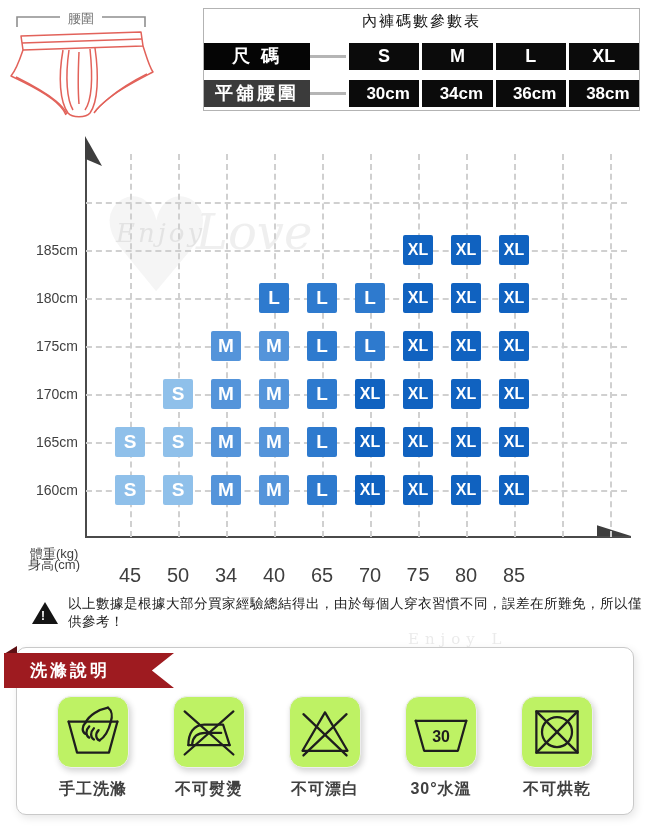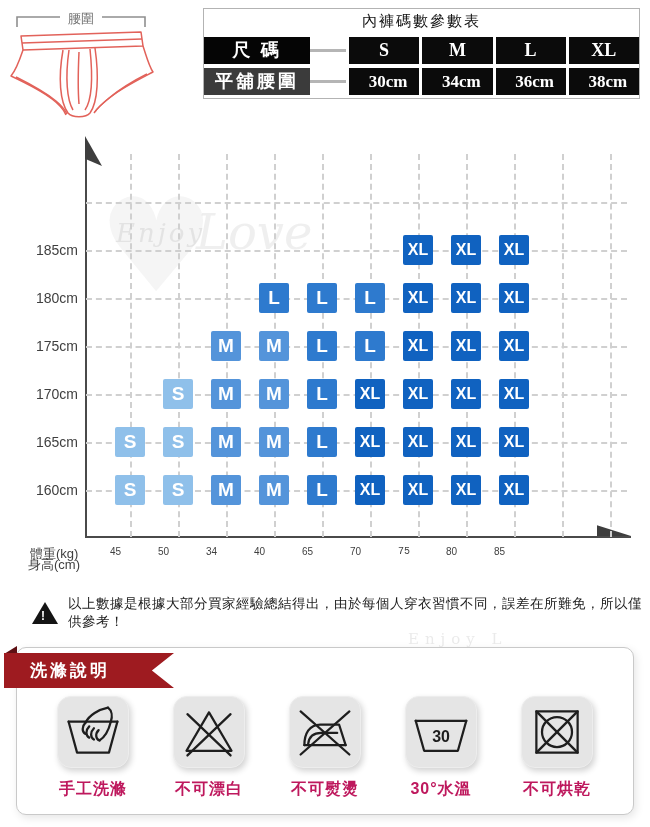--- a/index.html
+++ b/index.html
@@ -3,25 +3,25 @@
 <meta charset="utf-8">
 <style>
   * { box-sizing: border-box; margin: 0; padding: 0; }
   html,body { background:#fff; }
   body {
     width: 650px; height: 827px; position: relative;
     font-family: "Liberation Sans", sans-serif; color:#222; overflow: hidden;
   }
 
   
-  #header { position: relative; height: 130px; font-family: Liberation Serif, serif; }
+  #header { position: relative; height: 130px; }
   .briefs-wrap { position:absolute; left:6px; top:6px; width:150px; height:122px; }
   .size-table { position:absolute; left:203px; top:8px; width:437px; border:1px solid #b3b3b3; background:#fff; padding-bottom:3px; }
   .st-title { height:24px; line-height:24px; text-align:center; font-size:15px; letter-spacing:2px; color:#111; }
-  .st-row { display:flex; align-items:stretch; height:27px; margin-top:4px; }
+  .st-row { display:flex; align-items:stretch; height:27px; margin-top:10px; }
   .st-label { width:106px; color:#fff; text-align:center; font-size:18px; letter-spacing:3px; line-height:27px; font-weight:600; }
   .st-label.black { background:#050505; }
   .st-label.gray  { background:#3b3b3b; }
   .st-conn { width:36px; display:flex; align-items:center; }
   .st-conn i { display:block; width:100%; height:3px; background:#b5b5b5; }
   .st-cells { flex:1; display:flex; }
   .tcell { flex:1; margin-left:3px; background:#0b0b0b; color:#fff; text-align:center;
            line-height:27px; font-size:18px; font-weight:600; }
   .st-row.waists .tcell { font-size:17px; font-weight:700;padding-left:8px; }
 
@@ -29,21 +29,21 @@
   #chart { position:relative; height:445px; }
   .axis-v { position:absolute; left:85px; top:14px; width:2px; height:394px; background:#4a4a4a; }
   .axis-h { position:absolute; left:85px; top:406px; height:2px; width:546px; background:#4a4a4a; }
   .arrow-up { position:absolute; left:85px; top:6px; width:17px; height:30px; background:#3e3e3e;
               clip-path: polygon(0 0, 100% 100%, 0 76%); }
   .arrow-right { position:absolute; left:597px; top:393px; width:34px; height:13px; background:#3e3e3e;
                  clip-path: polygon(0 18%, 100% 100%, 0 100%); }
   .vgrid { position:absolute; top:24px; height:383px; width:0; border-left:2px dashed #d0d0d0; }
   .hgrid { position:absolute; left:86px; width:541px; height:0; border-top:2px dashed #d0d0d0; }
   .ytick { position:absolute; left:14px; width:64px; text-align:right; font-size:14px; color:#3f3f3f; height:20px; line-height:20px; }
-  .xtick { position:absolute; width:40px; top:416px; font-size:10px; color:#3f3f3f; }
+  .xtick { position:absolute; width:40px; text-align:center; top:434px; font-size:20px; color:#3f3f3f; }
   .axis-cap { position:absolute; font-size:13px; color:#3f3f3f; }
   #ycap { left:0; top:398px; width:80px; text-align:right;margin-top:28px; }
   #xcap { left:30px; top:415px; }
   .size-marker { position:absolute; width:30px; height:30px; border-radius:2px; color:#fff;
                  text-align:center; line-height:30px; font-weight:600; font-size:19px; }
   .size-marker.sz-XL { font-size:16px; }
   
   .wm { position:absolute; pointer-events:none; }
   .wm-heart { left:98px; top:40px; font-size:130px; color:rgba(120,120,120,0.07); font-family:"DejaVu Serif", serif; }
   .wm-enjoy { left:116px; top:88px; font-size:26px; font-style:italic; color:rgba(120,120,120,0.14); font-family:"DejaVu Serif", serif; letter-spacing:3px; }
@@ -62,23 +62,23 @@
   #wash-card { position:relative; margin:22px auto 0; width:618px; height:168px;
                border:1px solid #c9c9c9; border-radius:10px; background:#fff;
                box-shadow: 2px 3px 8px rgba(0,0,0,0.10); }
   .ribbon { position:absolute; left:-13px; top:5px; width:170px; height:35px; background:#9e1b20;
             clip-path: polygon(0 0, 100% 0, 87% 50%, 100% 100%, 0 100%);
             color:#fff; font-size:17px; font-weight:700; letter-spacing:3px; line-height:35px; padding-left:26px; }
   .ribbon-fold { position:absolute; left:-13px; top:-2px; width:13px; height:8px; background:#5e0f13;
                  clip-path: polygon(100% 0, 0 100%, 100% 100%); }
   .wash-row { position:absolute; left:0; right:0; top:48px; display:flex; justify-content:space-between; padding:0 30px; }
   .wash-item { width:92px; text-align:center; }
-  .wash-glyph { width:72px; height:72px; margin:0 auto; background:#e5e5e5; border:1px solid #ededed;
+  .wash-glyph { width:72px; height:72px; margin:0 auto; background:#bef264; border:1px solid #ededed;
                 border-radius:14px; box-shadow: 2px 3px 6px rgba(0,0,0,0.18); display:flex; align-items:center; justify-content:center; }
-  .wash-label { margin-top:11px; font-size:16px; font-weight:700; color:#be185d; letter-spacing:1px; }
+  .wash-label { margin-top:11px; font-size:16px; font-weight:700; color:#404040; letter-spacing:1px; }
   svg .stroke { fill:none; stroke:#1e1e1e; stroke-width:2.4; stroke-linecap:round; stroke-linejoin:round; }
 </style>
 </head>
 <body>
 
 <div id="header">
   <div class="briefs-wrap">
     <svg width="150" height="122" viewBox="0 0 150 122">
       <g fill="none" stroke="#8f8f8f" stroke-width="1.6">
         <path d="M11,21 L11,11 L54,11"></path>
@@ -246,48 +246,48 @@
           </g>
         </svg>
       </div>
       <div class="wash-label">手工洗滌</div>
     </div>
 
     <div class="wash-item">
       <div class="wash-glyph">
         <svg width="60" height="60" viewBox="0 0 64 64">
           <g class="stroke">
-            <path d="M32,11 L8,52 L56,52 Z"></path>
-            <path d="M9,13 L55,57"></path>
-            <path d="M55,13 L9,57"></path>
-          </g>
-        </svg>
-      </div>
-      <div class="wash-label">不可漂白</div>
-    </div>
-
-    <div class="wash-item">
-      <div class="wash-glyph">
-        <svg width="60" height="60" viewBox="0 0 64 64">
-          <g class="stroke">
             <path d="M10,46 L54,46"></path>
             <path d="M10,46 C10,34 15,24 27,24 L47,24 L54,46"></path>
             <path d="M14,45 C15,36 21,33 28,33 L45,33"></path>
             <path d="M6,10 L58,56"></path>
             <path d="M58,10 L6,56"></path>
           </g>
         </svg>
       </div>
       <div class="wash-label">不可熨燙</div>
     </div>
 
     <div class="wash-item">
       <div class="wash-glyph">
         <svg width="60" height="60" viewBox="0 0 64 64">
           <g class="stroke">
+            <path d="M32,11 L8,52 L56,52 Z"></path>
+            <path d="M9,13 L55,57"></path>
+            <path d="M55,13 L9,57"></path>
+          </g>
+        </svg>
+      </div>
+      <div class="wash-label">不可漂白</div>
+    </div>
+
+    <div class="wash-item">
+      <div class="wash-glyph">
+        <svg width="60" height="60" viewBox="0 0 64 64">
+          <g class="stroke">
             <path d="M5,20 L14,52 L50,52 L59,20"></path>
             <path d="M5,20 L59,20"></path>
           </g>
           <text x="32" y="43" text-anchor="middle" font-size="17" font-weight="bold" fill="#1e1e1e" font-family="Liberation Sans, sans-serif">30</text>
         </svg>
       </div>
       <div class="wash-label">30°水溫</div>
     </div>
 
     <div class="wash-item">

